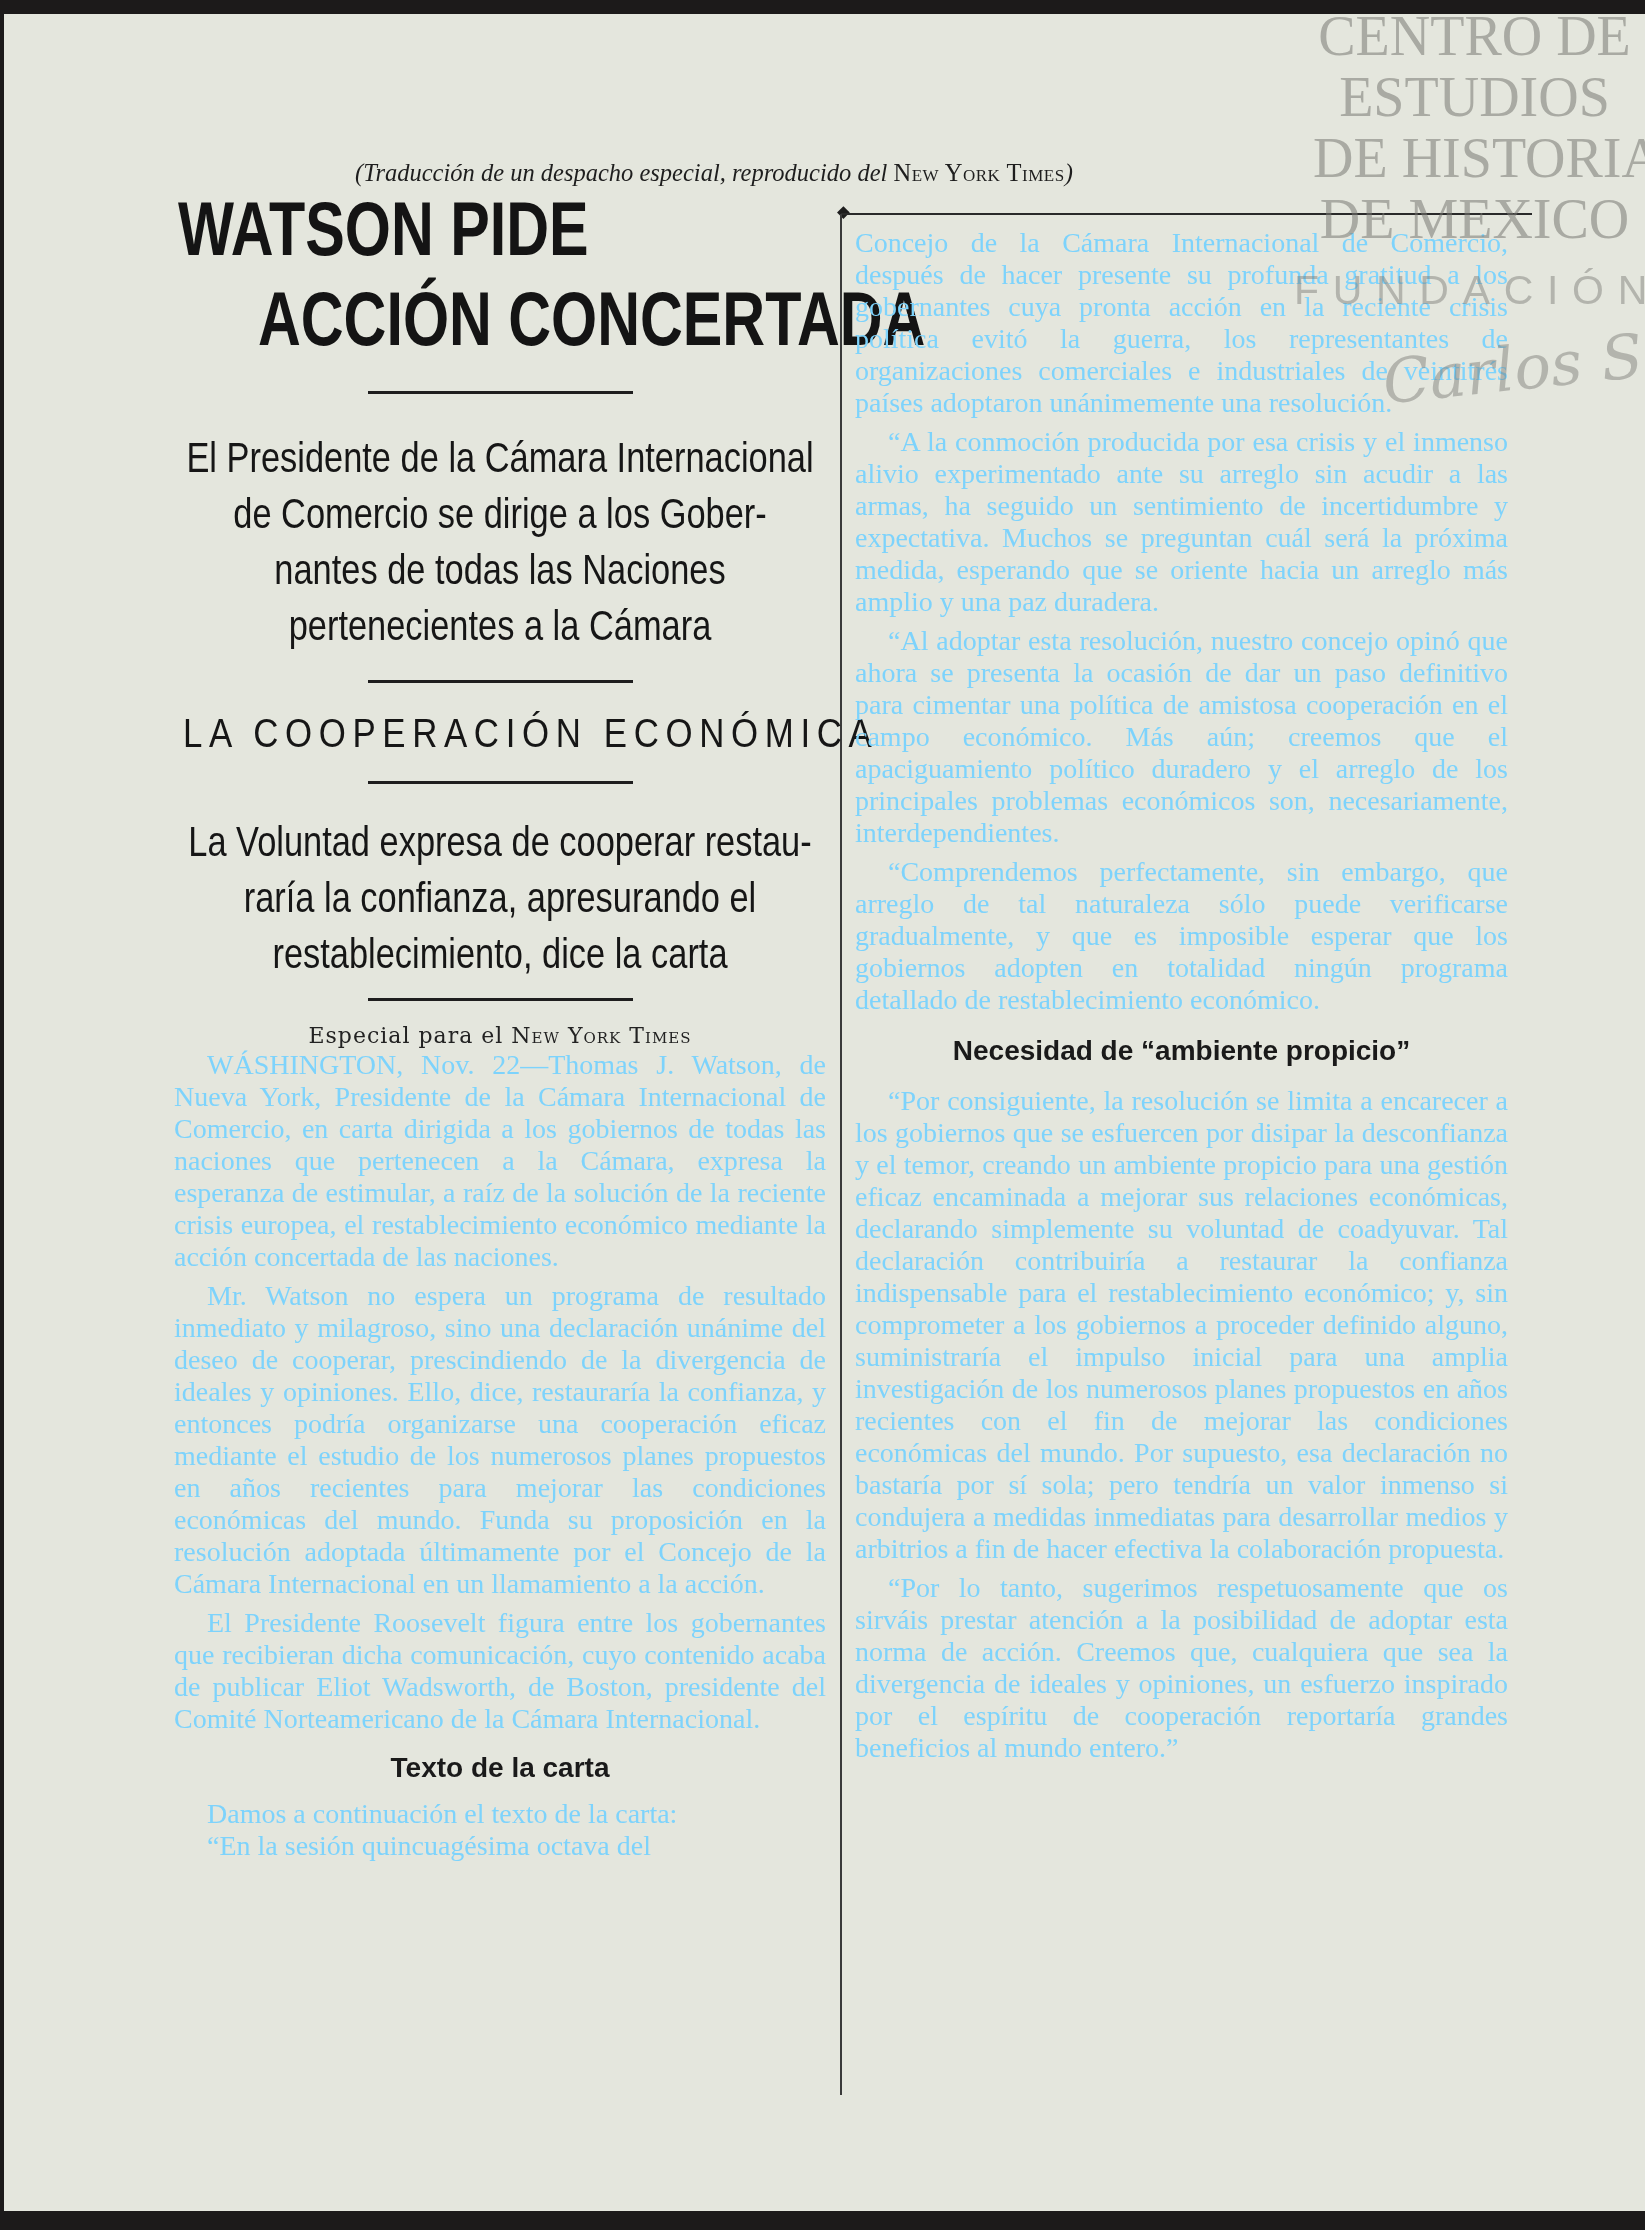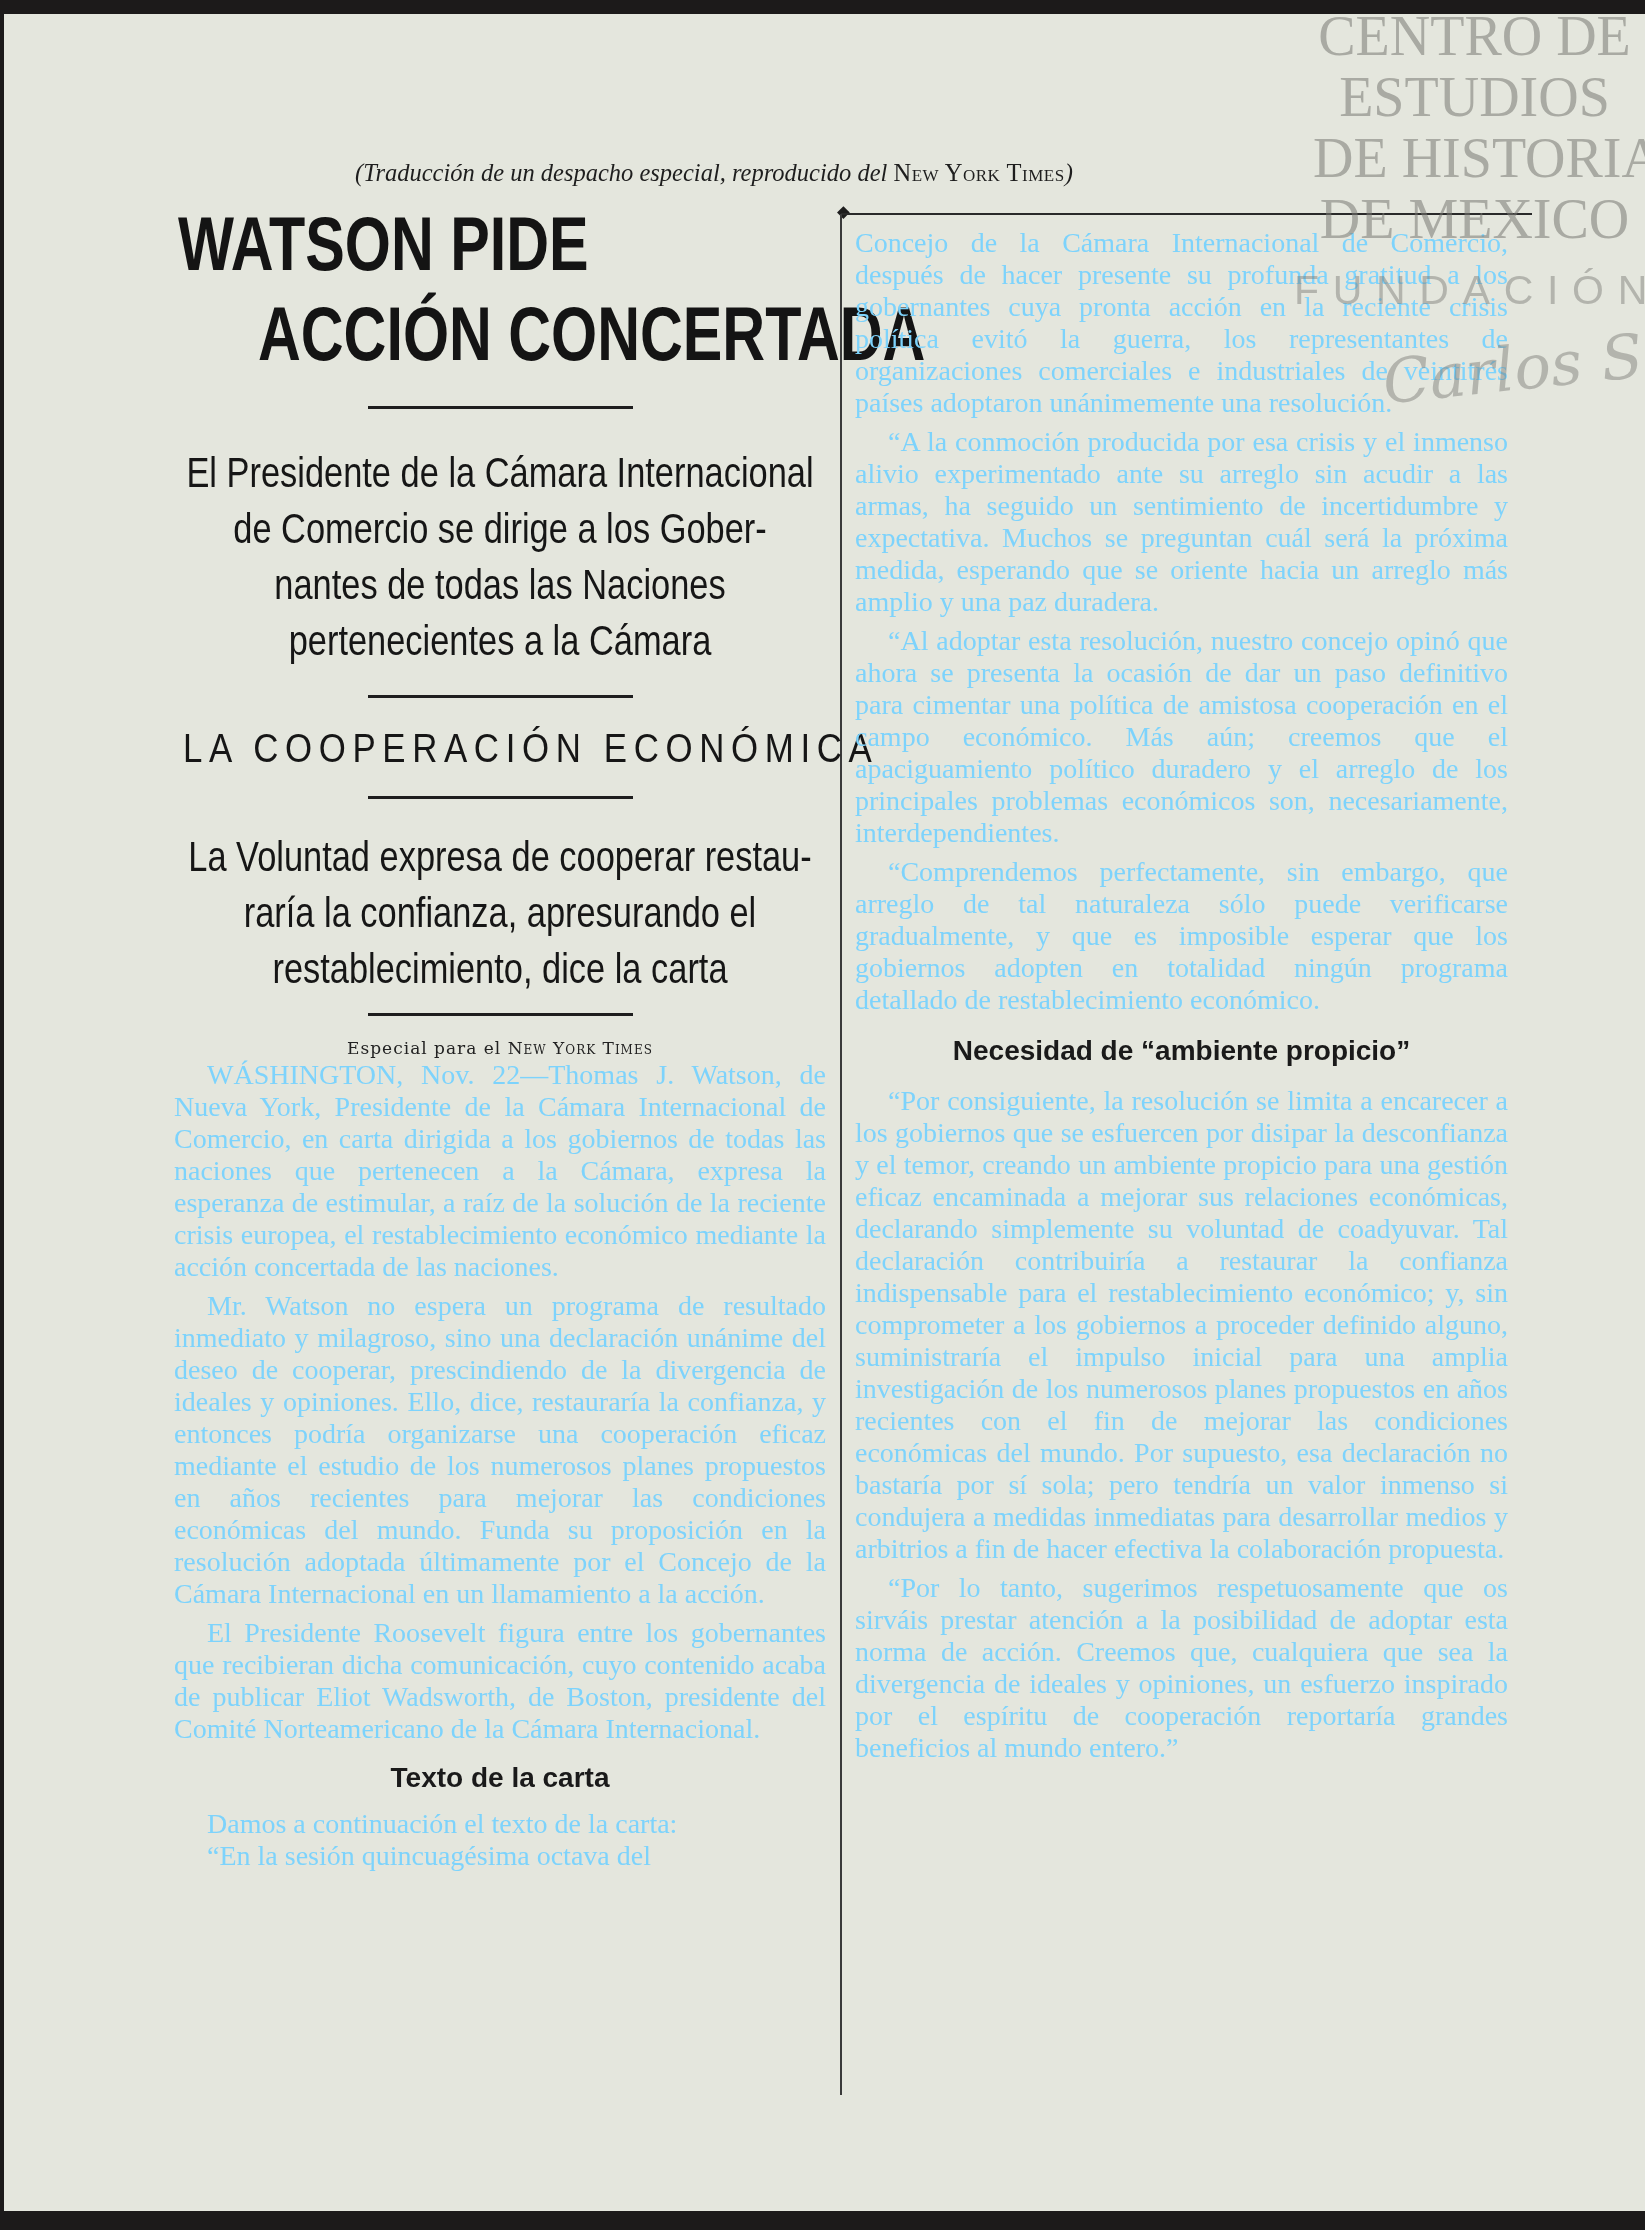--- a/index.html
+++ b/index.html
@@ -20,21 +20,21 @@
   .top-rule {
     position: absolute; left: 841px; top: 213px; width: 691px; height: 2px; background: #2a2a2a;
   }
   .top-diamond {
     position: absolute; left: 839px; top: 208px; width: 8.8px; height: 8.8px; background: #1e1e1e;
     transform: rotate(45deg);
   }
   .col-rule {
     position: absolute; left: 840px; top: 214px; width: 2px; height: 1881px; background: #3a3a3a;
   }
-  .col-left { position: absolute; left: 174px; top: 201px; width: 652px; }
+  .col-left { position: absolute; left: 174px; top: 186px; width: 652px; }
   .col-right { position: absolute; left: 855px; top: 227px; width: 653px; }
 
   .hl1 {
     font-family: "Liberation Sans", sans-serif; font-weight: bold;
     font-size: 76px; line-height: 86px; color: #141414;
     transform: scaleX(0.78); transform-origin: left top; white-space: nowrap;
   }
   .hl1.l1 { margin-left: 3.9px; }
   .hl1.l2 { margin-left: 84px; margin-top: 3.9px; }
   .rule {
@@ -44,21 +44,21 @@
     font-family: "Liberation Sans", sans-serif; font-size: 43px; line-height: 56px;
     color: #161616; text-align: center; white-space: pre-line;
     transform: scaleX(0.80); transform-origin: center top; width: 804px; margin-left: -76px;
   }
   .spaced {
     font-family: "Liberation Sans", sans-serif; font-size: 41px; letter-spacing: 7.8px;
     color: #161616; text-align: center; transform: scaleX(0.85); transform-origin: center top;
     white-space: nowrap; width: 745px; margin-left: -47px;
   }
   .byline {
-    font-family: "DejaVu Serif", serif; font-size: 17px; color: #222;
+    font-family: "DejaVu Serif", serif; font-size: 22px; color: #222;
     text-align: center; letter-spacing: 1px; margin-top: 21.6px;
   }
   .byline .sc { font-variant: small-caps; }
   .body p, .body-text {
     font-family: "Liberation Serif", serif; font-size: 28px; line-height: 32px;
     color: #7dd3fc; text-align: justify; margin: 0; text-indent: 33px;
   }
   .body p + p { margin-top: 6.9px; }
   .subhead {
     font-family: Liberation Sans, sans-serif; font-weight: bold; font-size: 28px;

